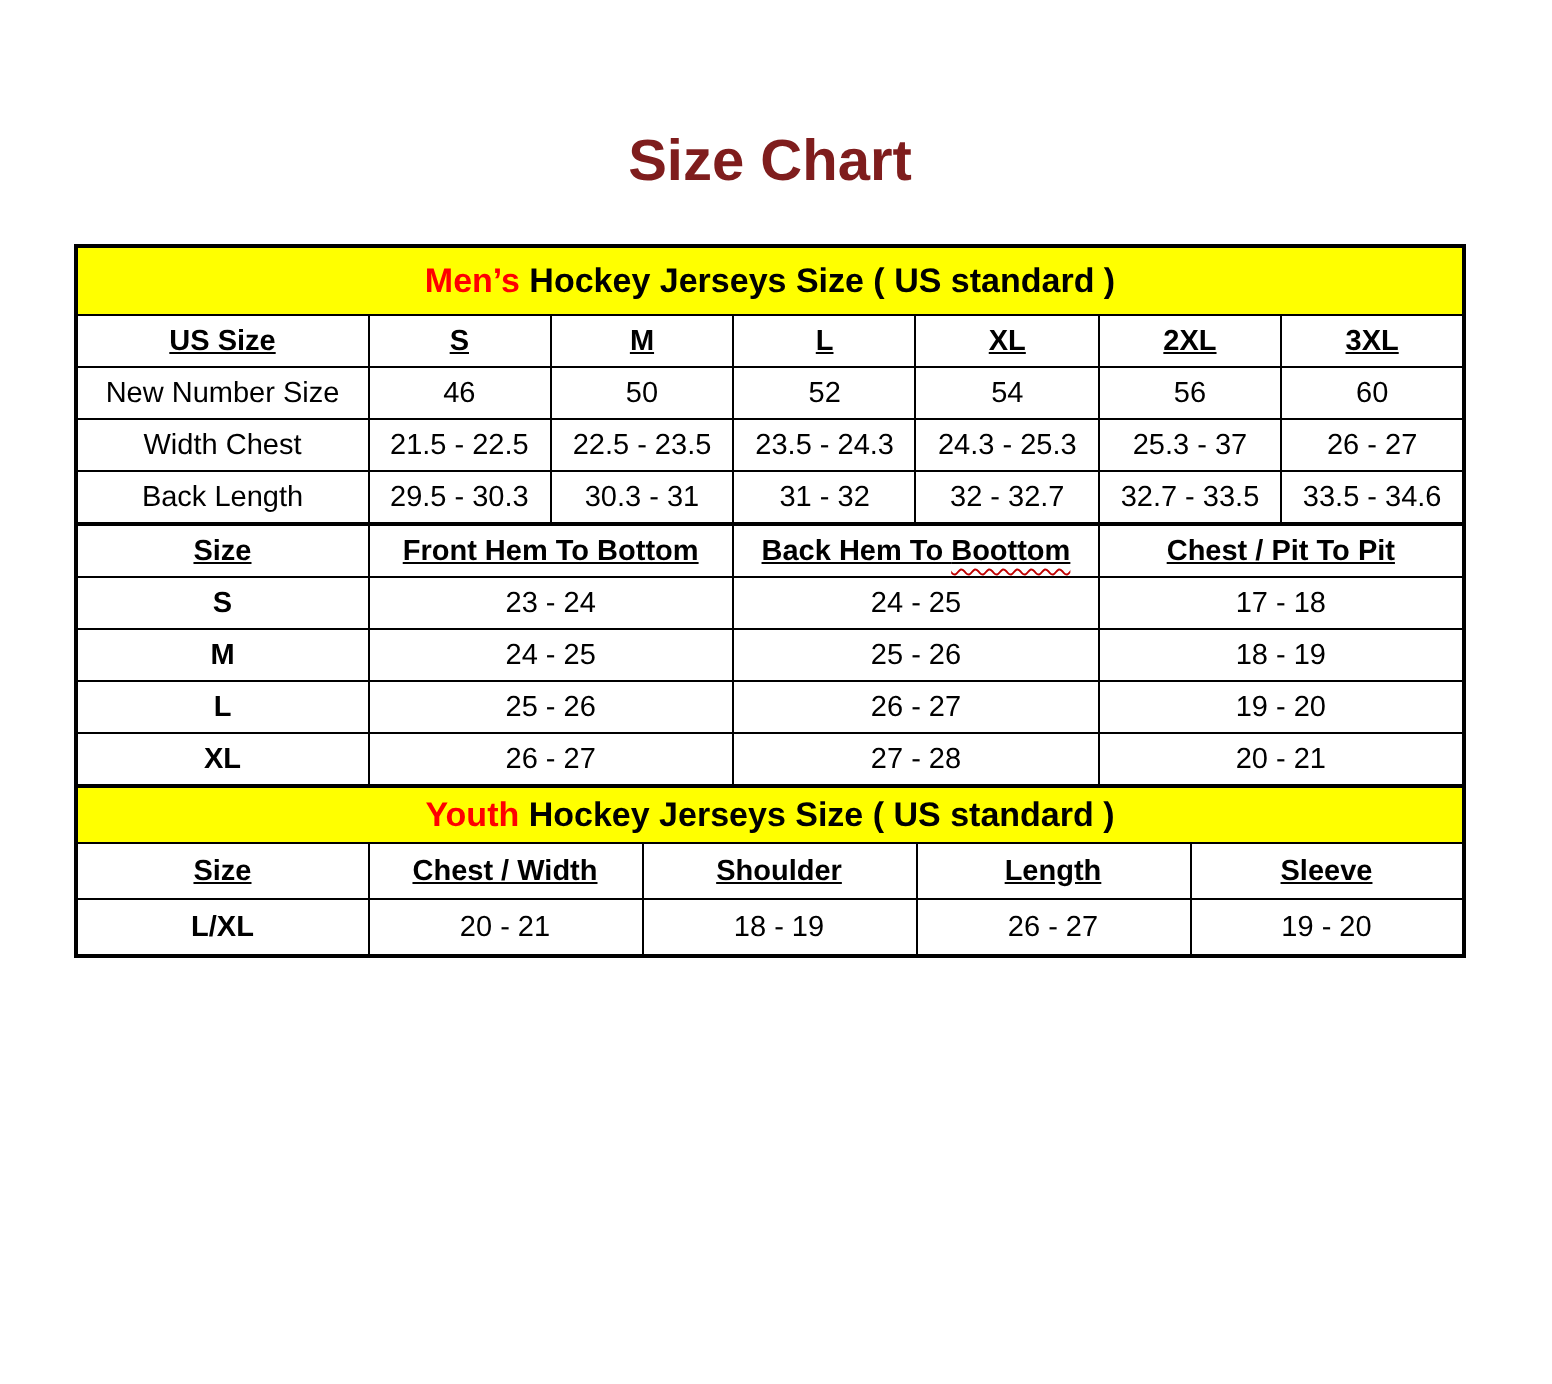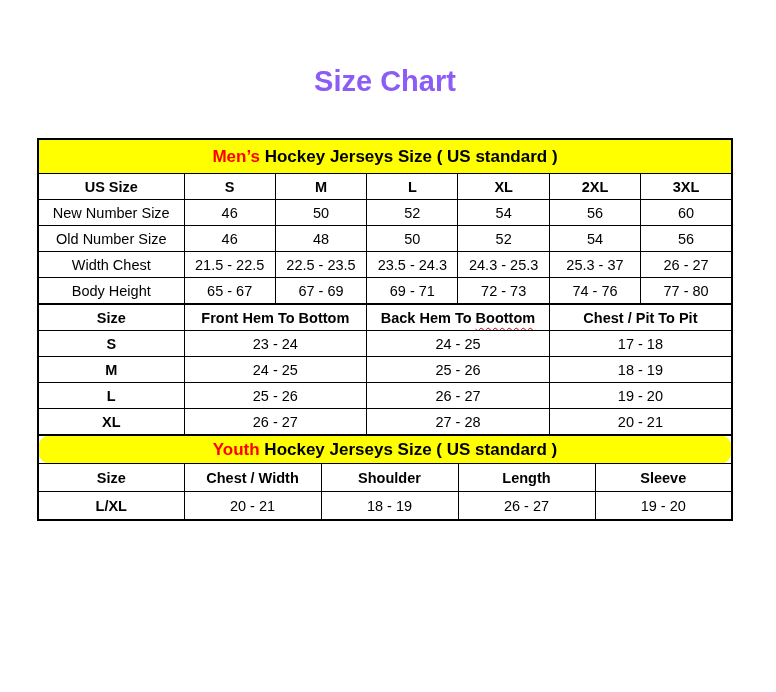--- a/index.html
+++ b/index.html
@@ -10,51 +10,51 @@
     font-family: "Liberation Sans", sans-serif;
     overflow: hidden;
   }
   .page-title {
     margin: 64px 0 0 0;
     width: 770px;
     text-align: center;
     font-size: 29px;
     line-height: 34px;
     font-weight: bold;
-    color: #8b5cf6;
+    color: #7f1d1d;
   }
-  .tables { margin: 40px 0 0 37px; width: 612px; }
+  .tables { margin: 24px 0 0 37px; width: 612px; }
   table.size-table {
     border-collapse: collapse;
     table-layout: fixed;
     width: 696px;
     border: 2px solid #000;
   }
   .tables table + table { margin-top: -2px; }
   col.first-col { width: 146px; }
   td, th {
     border: 1.5px solid #000;
     text-align: center;
     vertical-align: middle;
     padding: 0 2px;
     font-size: 14.5px;
     height: 25px;
     overflow: hidden;
     white-space: nowrap;
   }
-  th { font-weight: bold; }
+  th { font-weight: bold; text-decoration: underline; }
   td.band {
     background: #FFFF00;
     font-weight: bold;
     font-size: 17px;
     height: 33px;
   }
   .band-red { color: #FF0000; }
   .tbl-womens td:first-child, .tbl-youth td:first-child { font-weight: bold; }
-  .tbl-youth td, .tbl-youth th { height: 27px; border-radius: 13px; }
+  .tbl-youth td, .tbl-youth th { height: 27px; }
   .squiggle {
     text-decoration: underline;
     text-decoration-style: wavy;
     text-decoration-color: #C00000;
     text-decoration-thickness: 1px;
     text-underline-offset: 4px;
   }
 </style>
 </head>
 <body>
@@ -88,45 +88,36 @@
         <tr>
           <td>New Number Size</td>
           <td>46</td>
           <td>50</td>
           <td>52</td>
           <td>54</td>
           <td>56</td>
           <td>60</td>
         </tr>
         <tr>
-          <td>Old Number Size</td>
-          <td>46</td>
-          <td>48</td>
-          <td>50</td>
-          <td>52</td>
-          <td>54</td>
-          <td>56</td>
-        </tr>
-        <tr>
           <td>Width Chest</td>
           <td>21.5 - 22.5</td>
           <td>22.5 - 23.5</td>
           <td>23.5 - 24.3</td>
           <td>24.3 - 25.3</td>
           <td>25.3 - 37</td>
           <td>26 - 27</td>
         </tr>
         <tr>
-          <td>Body Height</td>
-          <td>65 - 67</td>
-          <td>67 - 69</td>
-          <td>69 - 71</td>
-          <td>72 - 73</td>
-          <td>74 - 76</td>
-          <td>77 - 80</td>
+          <td>Back Length</td>
+          <td>29.5 - 30.3</td>
+          <td>30.3 - 31</td>
+          <td>31 - 32</td>
+          <td>32 - 32.7</td>
+          <td>32.7 - 33.5</td>
+          <td>33.5 - 34.6</td>
         </tr>
       </tbody>
     </table>
     <table class="size-table tbl-womens">
       <colgroup>
         <col class="first-col">
         <col>
         <col>
         <col>
       </colgroup>

